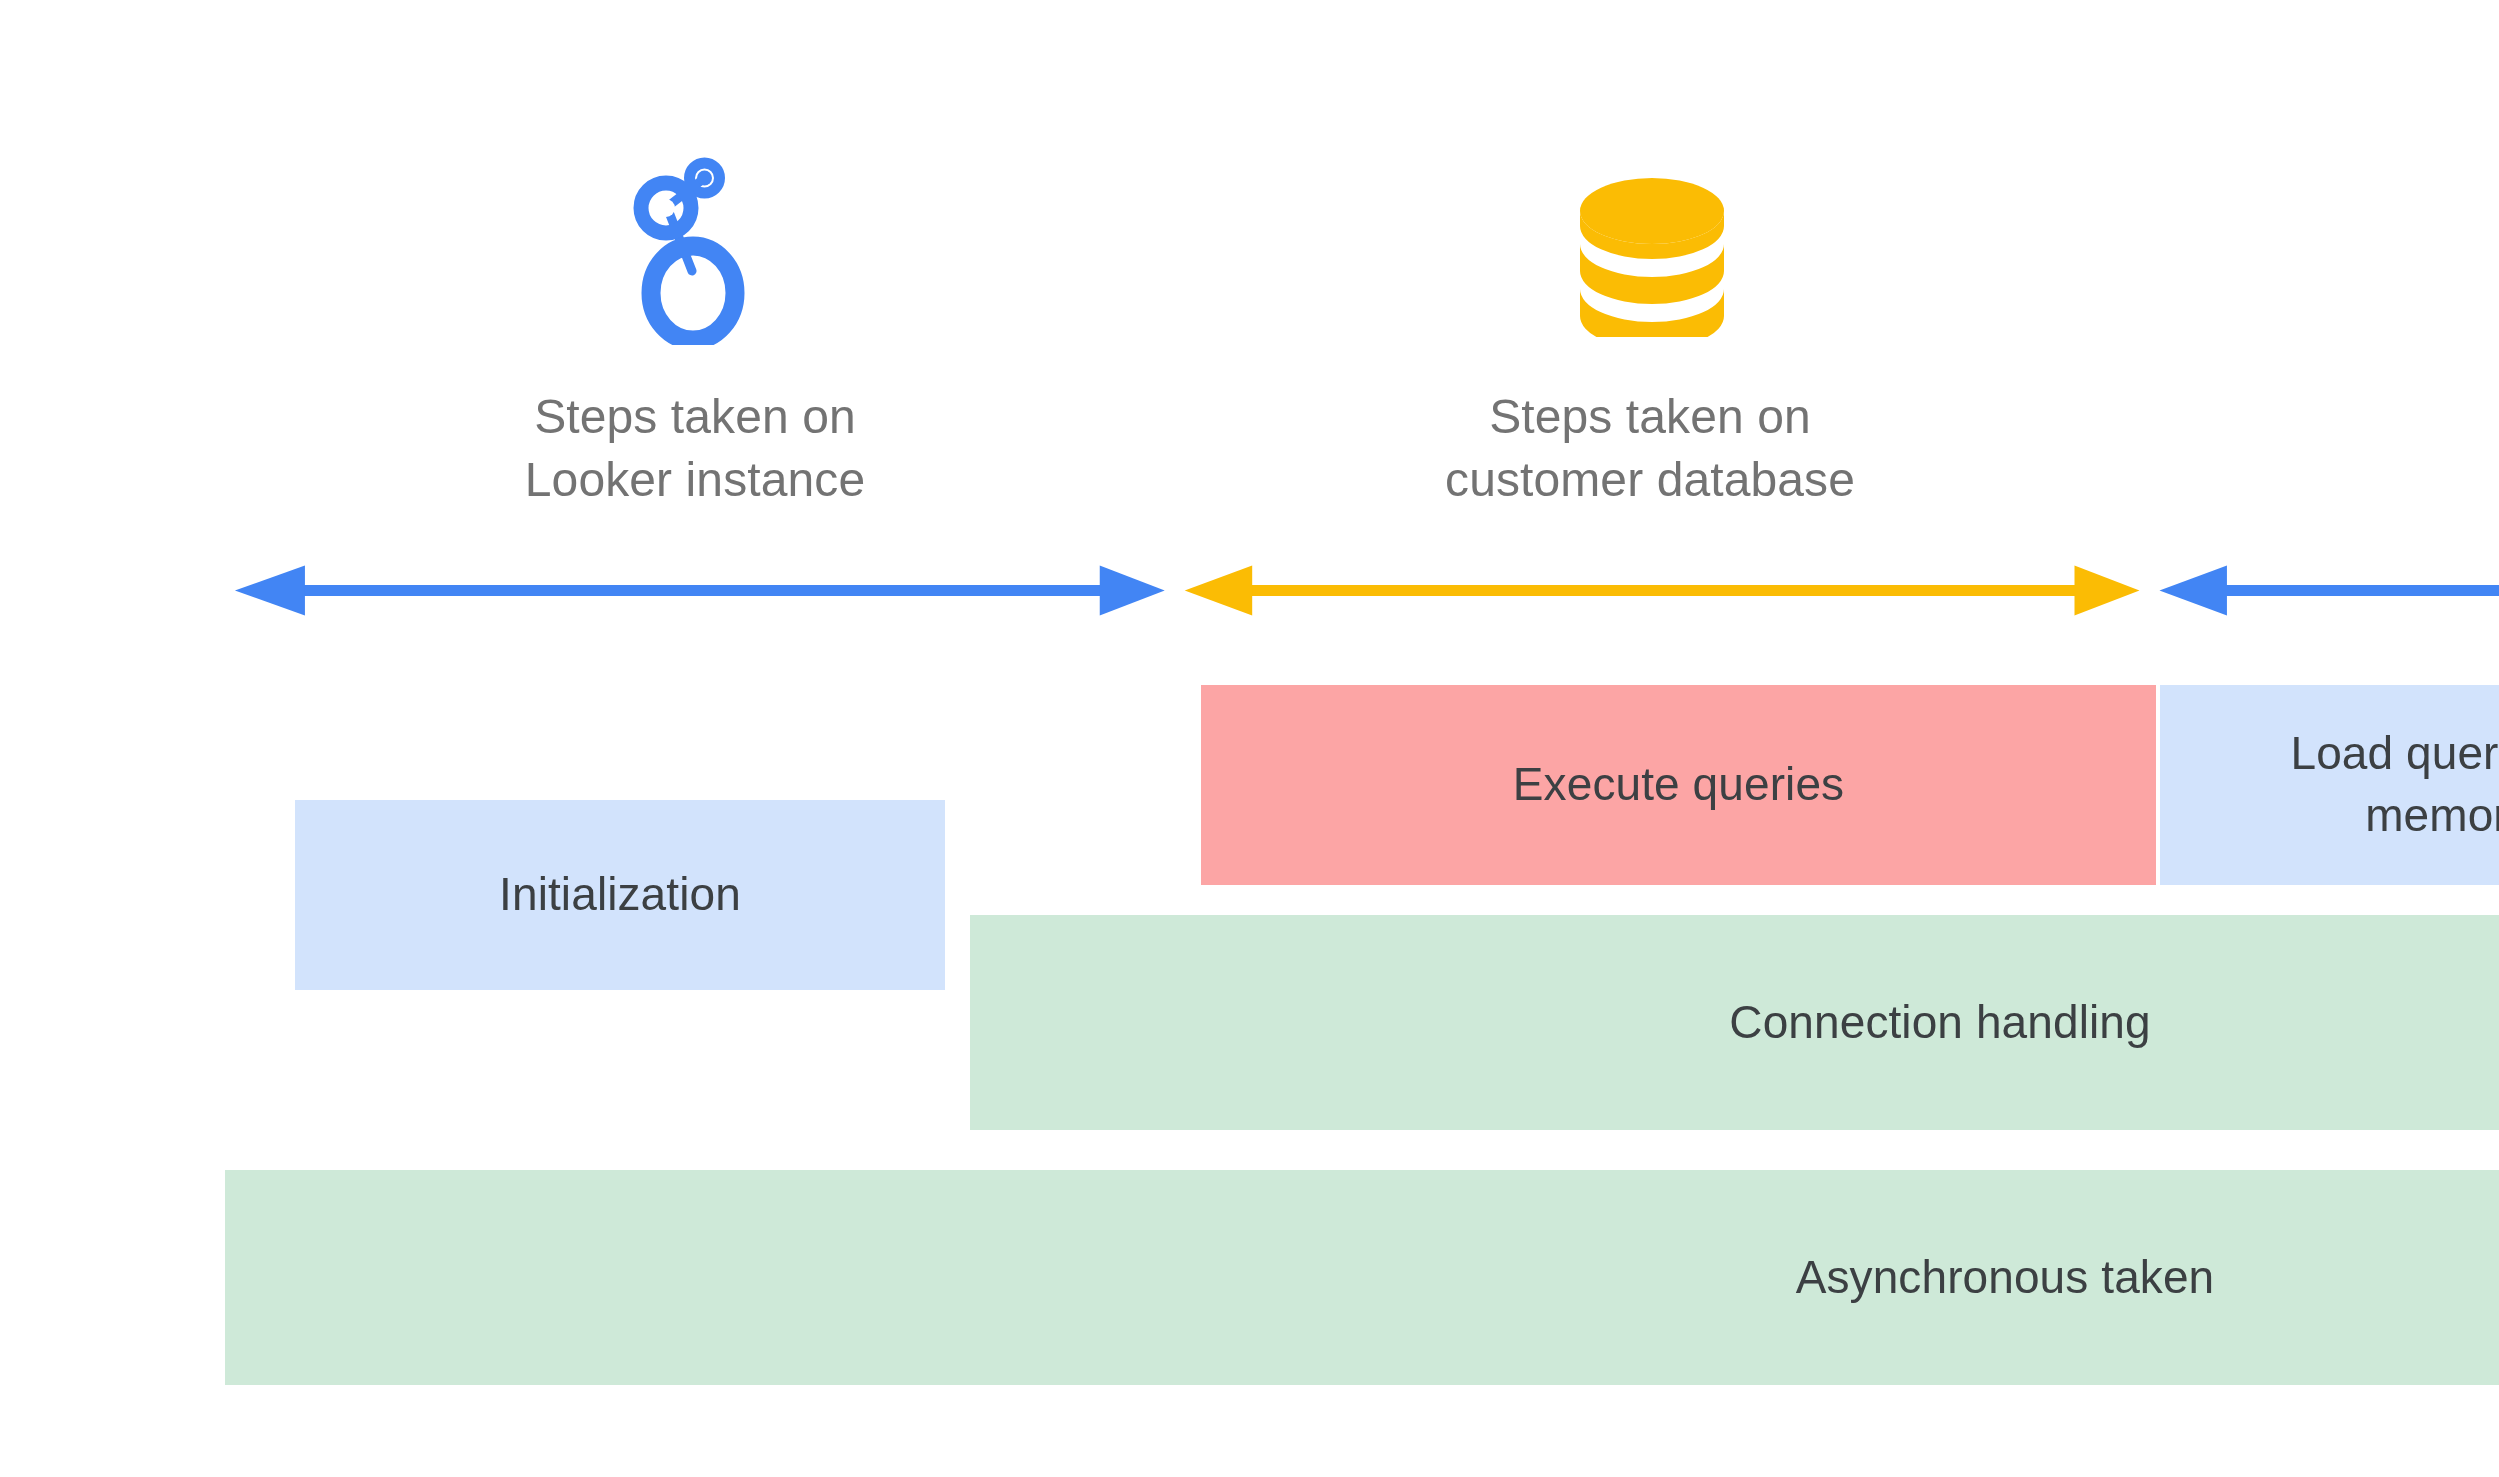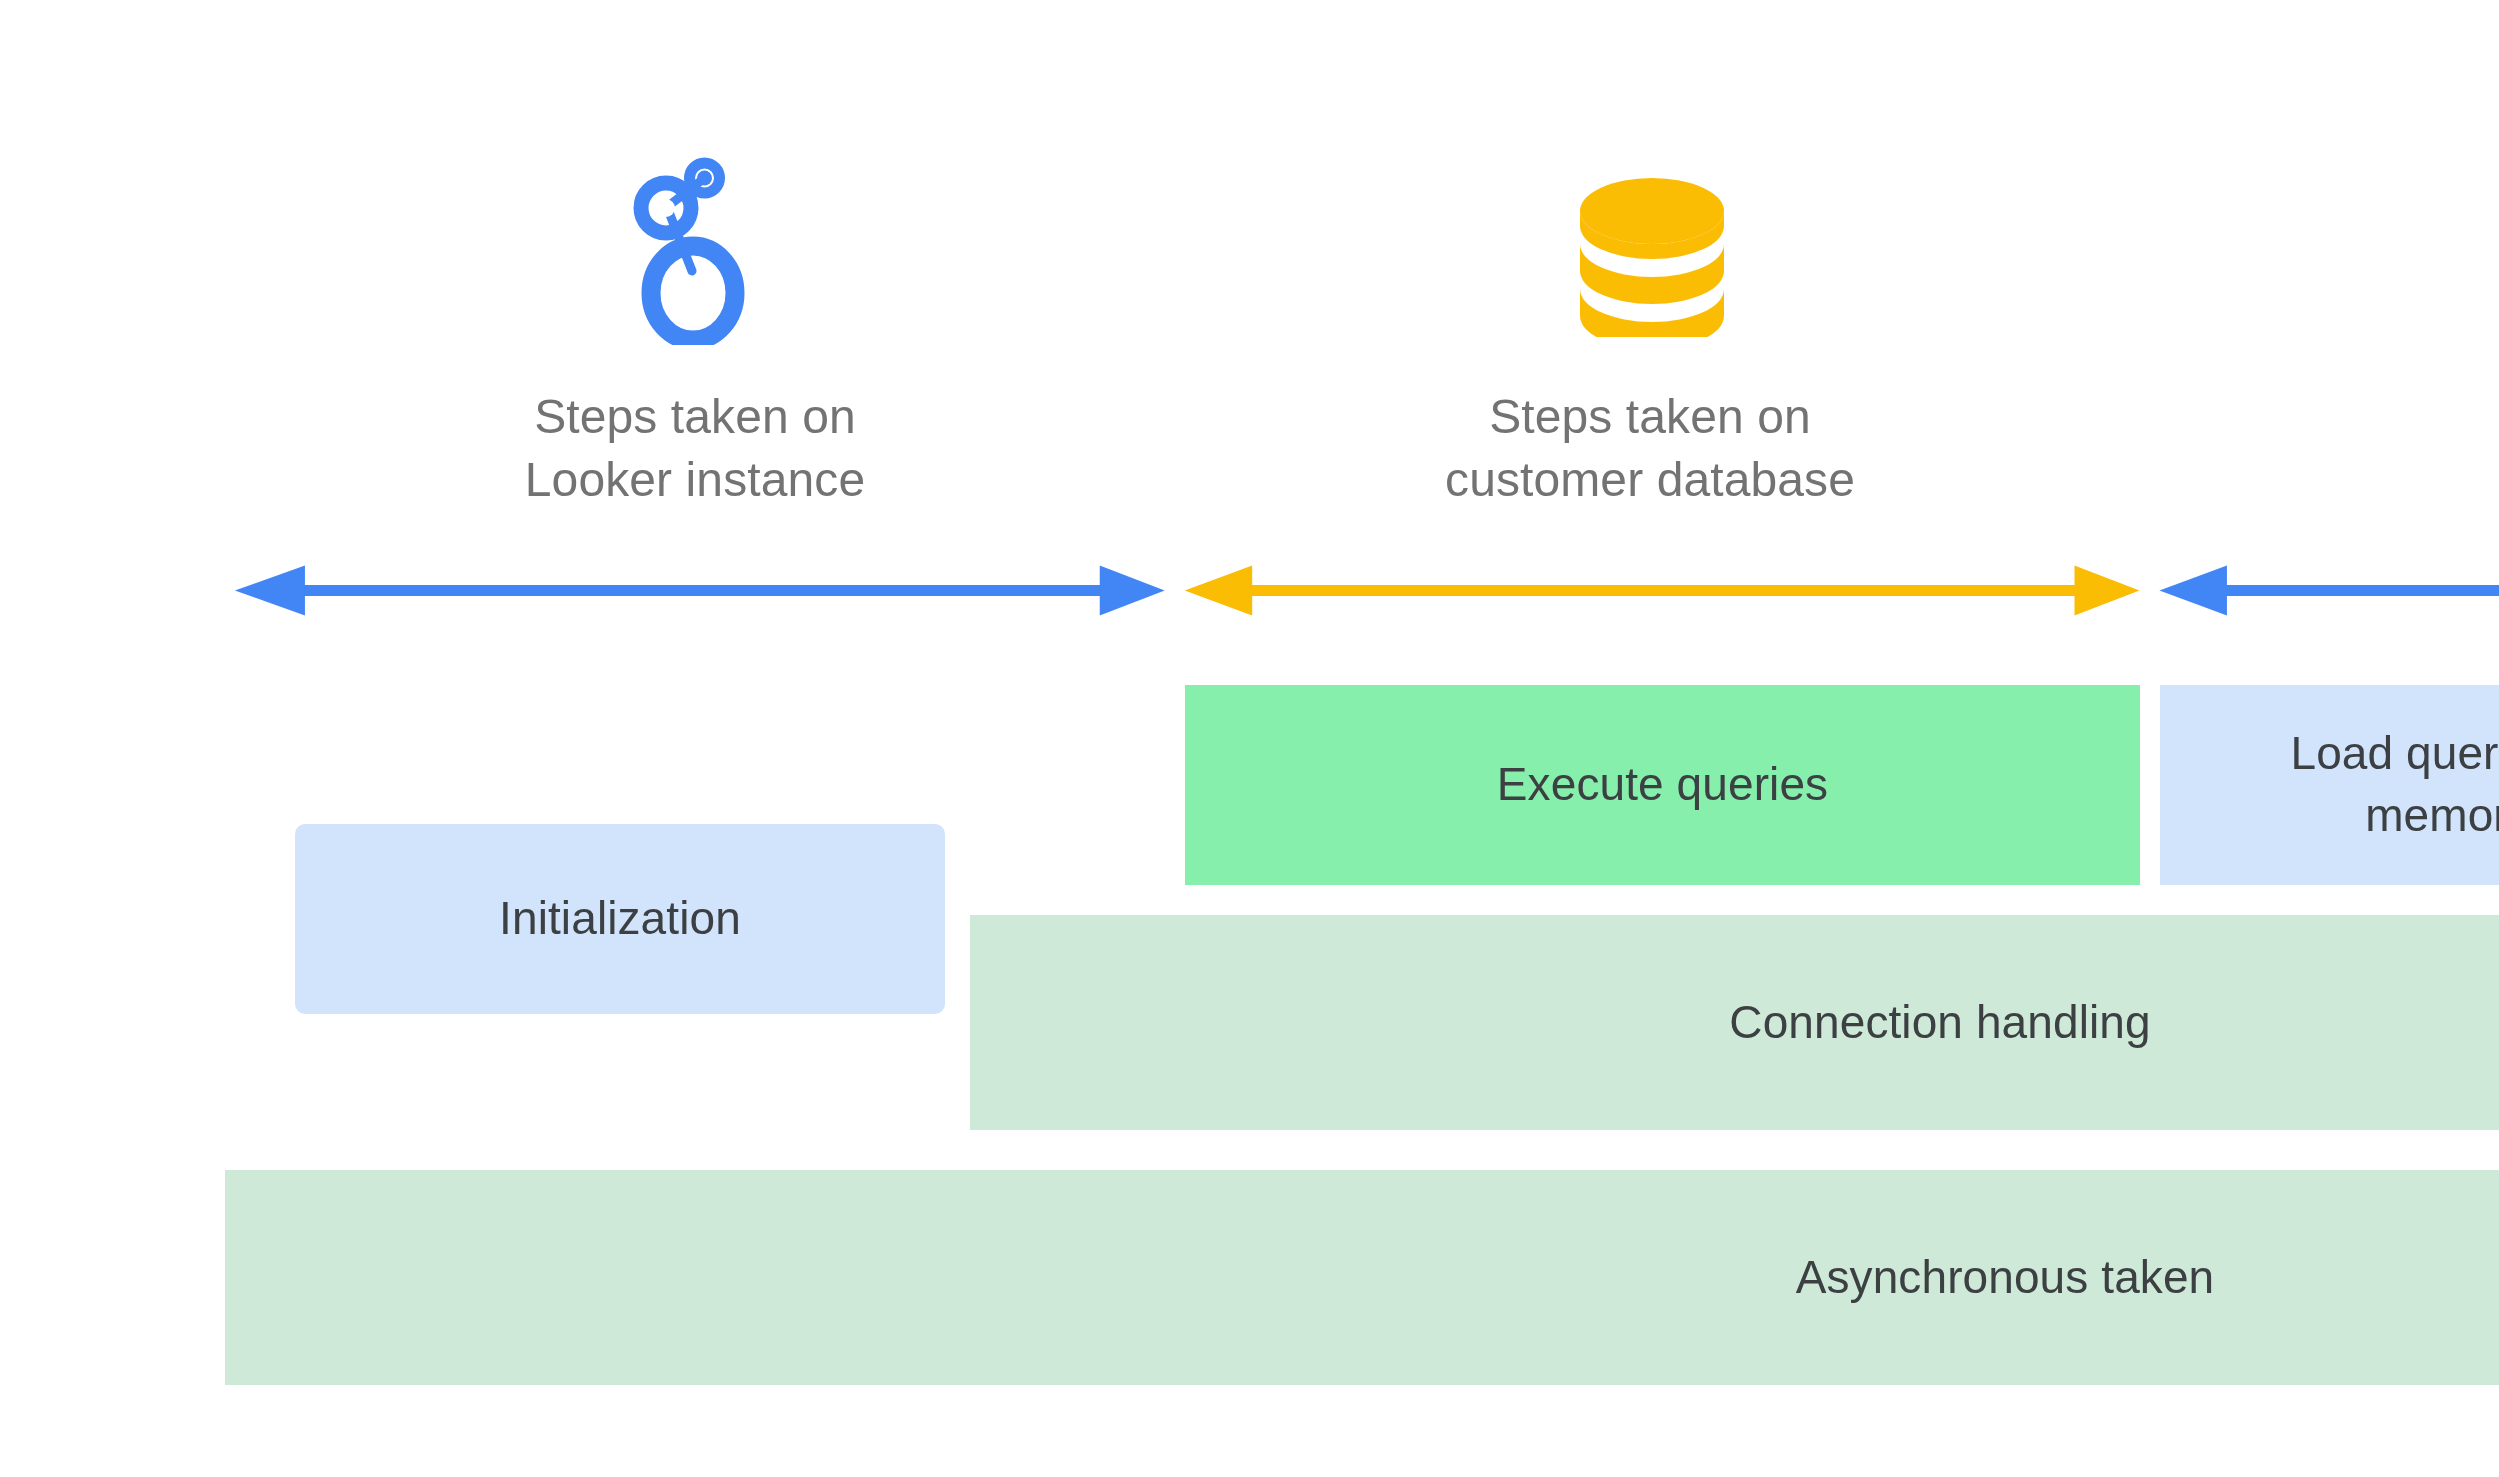--- a/index.html
+++ b/index.html
@@ -41,21 +41,21 @@
     color:#3c4043;
     font-size:46px;
     line-height:1.34;
     font-weight:400;
     letter-spacing:0.1px;
     box-sizing:border-box;
     padding:4px 12px;
     white-space:pre-line;
   }
   .box-blue{background:#d2e3fc;}
-  .box-yellow{background:#86efac;}
+  .box-yellow{background:#fca5a5;margin-left:16px;}
   .box-green{background:#cee9d8;}
 </style>
 </head>
 <body>
 
 <div id="stage">
 
   <div class="icon-wrap looker-icon" style="left:622px;top:145px;width:145px;height:200px;">
     <svg width="145" height="200" viewBox="0 0 145 200" aria-hidden="true">
       <g fill="none" stroke="#4285f4">
@@ -112,21 +112,21 @@
 
   <div class="box box-yellow" style="left:1185px;top:685px;width:955px;height:200px;">
     <span>Execute queries</span>
   </div>
 
   <div class="box box-blue" style="left:2160px;top:685px;width:577px;height:200px;">
     <span>Load queries in
 memory</span>
   </div>
 
-  <div class="box box-blue" style="left:295px;top:824px;width:650px;height:190px;border-radius:10px;">
+  <div class="box box-blue" style="left:295px;top:800px;width:650px;height:190px;">
     <span>Initialization</span>
   </div>
 
   <div class="box box-green" style="left:970px;top:915px;width:1940px;height:215px;">
     <span>Connection handling</span>
   </div>
 
   <div class="box box-green" style="left:225px;top:1170px;width:3560px;height:215px;">
     <span>Asynchronous taken</span>
   </div>

